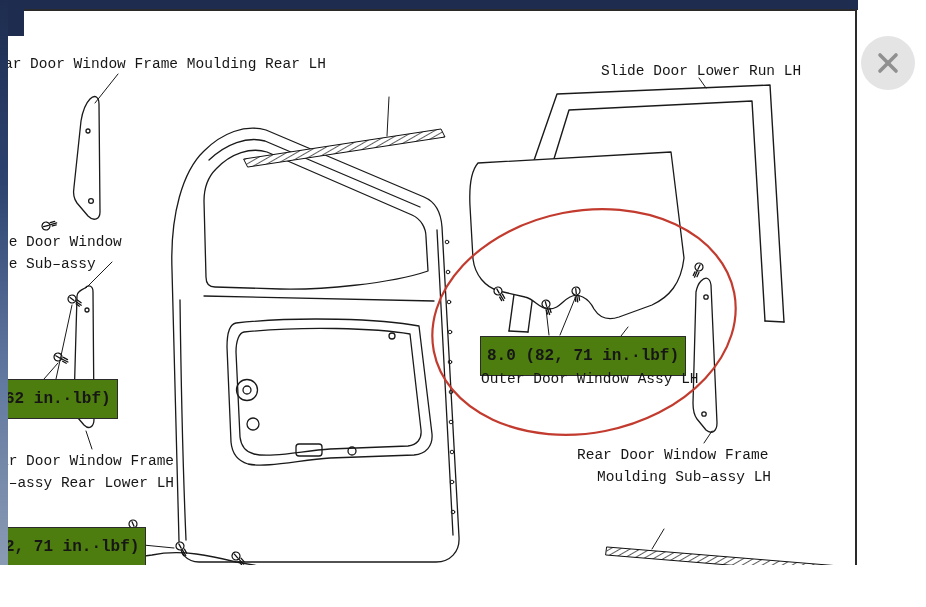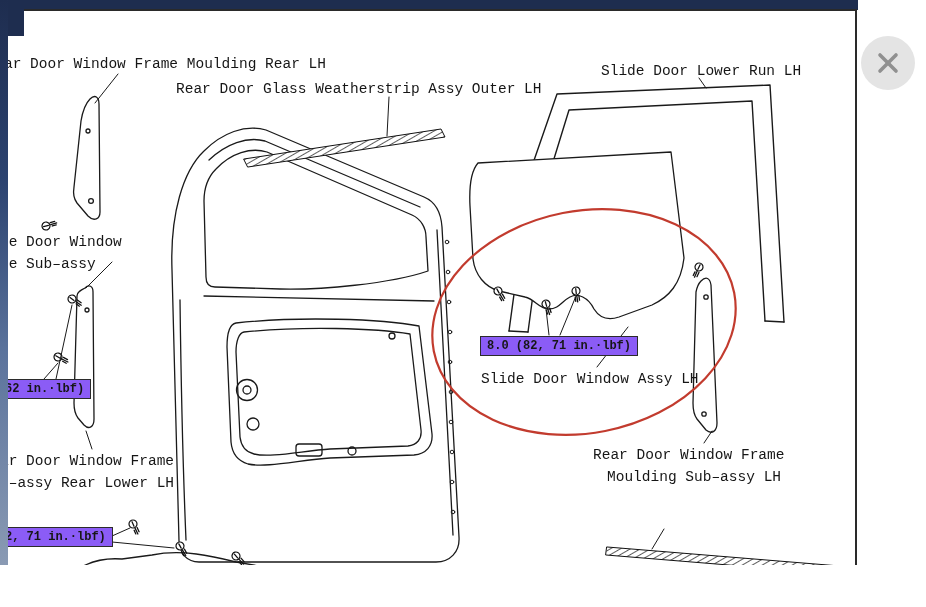--- a/index.html
+++ b/index.html
@@ -1,20 +1,20 @@
 <!DOCTYPE html>
 <html><head>
 <meta charset="utf-8">
 <style>
   html,body{margin:0;padding:0;background:#ffffff;}
   #screen{position:relative;width:926px;height:565px;background:#ffffff;overflow:hidden;
           font-family:Liberation Mono, monospace;color:#161616;}
   .lbl{position:absolute;font-size:14.5px;line-height:22px;white-space:nowrap;color:#161616;}
-  .torque{position:absolute;border:1.5px solid #2b2b2b;background:#8b5cf6;
-          font-size:12px;font-weight:bold;padding:2px 6px;white-space:nowrap;}
+  .torque{position:absolute;border:1.5px solid #2b2b2b;background:#4d7c0f;
+          font-size:16px;font-weight:bold;padding:10px 6px;white-space:nowrap;}
   #svgart{position:absolute;left:0;top:0;}
   
   .top-bar{position:absolute;left:0;top:0;width:858px;height:10px;background:#1e2d4f;}
   .corner-block{position:absolute;left:0;top:0;width:24px;height:36px;background:#1e2d4f;}
   .left-strip{position:absolute;left:0;top:0;width:8px;height:607px;
               background:linear-gradient(#1e2d4f 0%,#2c4370 30%,#5b739c 58%,#93a2b8 100%);}
   .page-border{position:absolute;left:24px;top:9px;width:833px;height:598px;
                border-top:2px solid #2a2a2a;border-right:2px solid #2a2a2a;box-sizing:border-box;
                pointer-events:none;}
   .close-btn{position:absolute;left:861px;top:36px;width:54px;height:54px;border-radius:50%;
@@ -148,43 +148,42 @@
       <path d="M704,443 L712,431"></path>
       <path d="M664,529 L652,549"></path>
     </g>
 
     <ellipse cx="584" cy="322" rx="153" ry="111" transform="rotate(-11 584 322)" stroke="#c23b2e" stroke-width="2.2"></ellipse>
 
     <line x1="424" y1="596" x2="424" y2="607" stroke-width="1.5"></line>
   </svg>
 
   <div class="lbl" style="left:4px;top:53px">ar Door Window Frame Moulding Rear LH</div>
-  <div class="lbl" style="left:176px;top:78px">Rear Door Glass Weatherstrip Assy Outer LH</div>
   <div class="lbl" style="left:601px;top:60px">Slide Door Lower Run LH</div>
 
   <div class="lbl" style="left:0;top:231px">
     <div>de Door Window</div>
     <div>me Sub–assy</div>
   </div>
 
   <div class="torque" style="left:-2px;top:379px">62 in.·lbf)</div>
 
   <div class="lbl" style="left:0;top:450px">
     <div>ar Door Window Frame</div>
     <div>b–assy Rear Lower LH</div>
   </div>
 
   <div class="torque" style="left:-2px;top:527px">2, 71 in.·lbf)</div>
 
   <div class="torque" style="left:480px;top:336px">8.0 (82, 71 in.·lbf)</div>
-  <div class="lbl" style="left:481px;top:368px">Slide Door Window Assy LH</div>
+  <div class="lbl" style="left:481px;top:368px">Outer Door Window Assy LH</div>
 
-  <div class="lbl" style="left:593px;top:444px">
+  <div class="lbl" style="left:577px;top:444px">
     <div>Rear Door Window Frame</div>
-    <div style="margin-left:14px">Moulding Sub–assy LH</div>
+    <div style="margin-left:20px">Moulding Sub–assy LH</div>
   </div>
 
 
   <div class="top-bar"></div>
   <div class="corner-block"></div>
   <div class="left-strip"></div>
   <div class="page-border"></div>
 
   <div class="close-btn">
     <svg width="24" height="24" viewBox="0 0 24 24">

